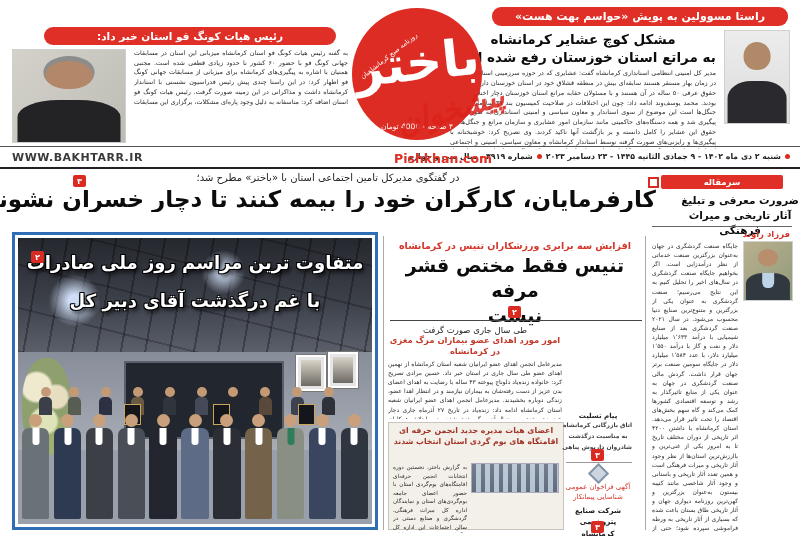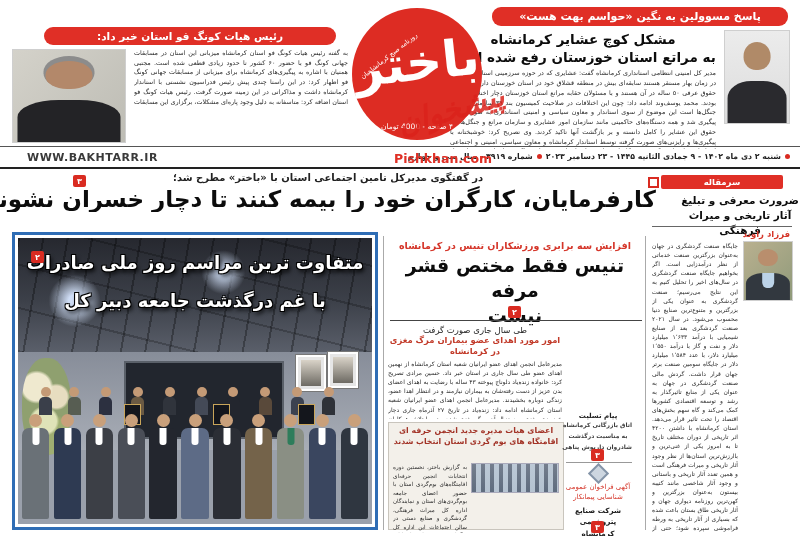--- a/index.html
+++ b/index.html
@@ -42,21 +42,21 @@
   .man .hd{width:13px;height:13px;border-radius:50%;background:#c9a07b;margin:0 auto;}
   .man .bd{position:relative;margin:1px auto 0;width:86%;height:calc(100% - 15px);border-radius:7px 7px 2px 2px;}
   .man .bd i{position:absolute;top:0;left:50%;transform:translateX(-50%);width:7px;height:17px;background:#fff;border-radius:0 0 3px 3px;}
   .m2{position:absolute;top:52%;width:13px;height:30px;}
   .m2 .hd{width:10px;height:10px;border-radius:50%;background:#c49a76;margin:0 auto;}
   .m2 .bd{margin:0 auto;width:13px;height:18px;border-radius:5px 5px 0 0;}
   .plq{position:absolute;width:15px;height:19px;background:#14161c;border:1px solid #c9a55a;top:58%;}
   .ovl{color:#fff;font-weight:bold;text-align:center;
        text-shadow:1px 1px 0 #000,-1px 1px 0 #000,1px -1px 0 #000,-1px -1px 0 #000,2px 3px 4px rgba(0,0,0,.9);}
   .kicker-red{color:#d5362a;font-weight:bold;text-align:center;}
-  .smallcap{font-weight:bold;text-align:center;color:#222;}
+  .smallcap{font-weight:normal;text-align:center;color:#222;}
 </style>
 </head>
 <body>
 
 <div class="abs banner" style="left:44px;top:27px;width:292px;height:18px;line-height:18px;font-size:10.5px;">رئیس هیات کونگ فو استان خبر داد:</div>
 
 <div class="abs" style="left:12px;top:49px;width:336px;height:98px;">
   <div class="portrait" style="float:left;width:112px;height:92px;margin:0 0 0 0;margin-right:8px;background:linear-gradient(135deg,#d4d2ca,#bdbcb4);">
     <div class="ph" style="background:#b3886a;box-shadow:0 -3px 0 2px #8c8c8c;"></div>
     <div class="pt" style="background:#232326;"></div>
@@ -66,34 +66,34 @@
 
 <div class="abs" style="left:352px;top:8px;width:130px;height:132px;border-radius:50%;background:#dd2c23;z-index:2;">
   <span class="abs" style="left:0;right:0;top:26px;text-align:center;color:#fff;font-size:50px;font-weight:bold;transform:rotate(-6deg);">باختر</span>
   <span class="abs" style="left:2px;top:44px;color:#fff;font-size:6.5px;transform:rotate(-38deg);white-space:nowrap;">روزنامه صبح کرمانشاهیان</span>
   <span class="abs" style="left:0;right:0;bottom:9px;text-align:center;color:#fff;font-size:7.5px;">۴ صفحه - 4000 تومان</span>
 </div>
 
 <span class="abs" style="left:396px;top:92px;z-index:3;color:rgba(219,34,27,.85);font-size:30px;font-weight:bold;font-style:italic;transform:rotate(-16deg);">پیشخوان</span>
 <span class="abs" style="left:394px;top:151px;z-index:3;color:#e03026;font-size:12.5px;font-weight:bold;direction:ltr;">Pishkhan.com</span>
 
-<div class="abs banner" style="left:492px;top:7px;width:296px;height:19px;line-height:19px;font-size:11px;">پاسخ مسوولین به نگین «حواسم بهت هست»</div>
+<div class="abs banner" style="left:492px;top:7px;width:296px;height:19px;line-height:19px;font-size:11px;">راستا مسوولین به پویش «حواسم بهت هست»</div>
 
 <div class="abs" style="left:450px;top:30px;width:340px;height:118px;">
   <div class="portrait" style="float:right;width:64px;height:92px;margin-left:8px;background:linear-gradient(#ececec,#dcdcdc);">
     <div class="ph" style="background:#b08a68;"></div>
     <div class="pt" style="background:#2a2a2e;"></div>
   </div>
   <div class="hl" style="font-size:13.5px;line-height:1.35;margin-bottom:3px;">مشکل کوچ عشایر کرمانشاه
 به مراتع استان خوزستان رفع شده است</div>
   <div class="jbody" style="height:80px;">مدیر کل امنیتی انتظامی استانداری کرمانشاه گفت: عشایری که در حوزه سرزمینی استان کرمانشاه در زمان بهار مستقر هستند سابقه‌ای بیش در منطقه قشلاق خود در استان خوزستان دارند که دارای حقوق عرفی ۵۰ ساله در آن هستند و با مسئولان حقابه مراتع استان خوزستان دچار اختلافاتی شده بودند. محمد یوسف‌وند ادامه داد: چون این اختلافات در صلاحیت کمیسیون بند ۳۹ سازمان مراتع و جنگل‌ها است این موضوع از سوی استاندار و معاون سیاسی و امنیتی استانداری به صورت ویژه پیگیری شد و همه دستگاه‌های حاکمیتی مانند سازمان امور عشایری و سازمان مراتع و جنگل‌ها نیز حقوق این عشایر را کامل دانسته و بر بازگشت آنها تاکید کردند. وی تصریح کرد: خوشبختانه با پیگیری‌ها و رایزنی‌های صورت گرفته توسط استاندار کرمانشاه و معاون سیاسی، امنیتی و اجتماعی استانداری با وزارت کشور، مشکل استقرار عشایر استان در منطقه حاکمیتی استان خوزستان حل شده و امیدواریم این عزیزان طی روزهای آینده در مراتع خودشان در مناطق گرمسیر کشور مستقر شوند. در حال حاضر هفت خلوار از عشایر استان در آنجا مستقر شده‌اند و ۴۰ خلوار دیگر نیز طبق گفته مسئولین استانداری خوزستان به‌زودی مستقر خواهند شد.</div>
 </div>
 
 <div class="abs" style="left:0;top:146px;width:800px;height:1px;background:#555;"></div>
-<span class="abs" style="left:27px;top:151px;font-size:11px;font-weight:bold;color:#3a3a3a;letter-spacing:.5px;direction:ltr;">WWW.BAKHTARR.IR</span>
+<span class="abs" style="left:12px;top:151px;font-size:11px;font-weight:bold;color:#3a3a3a;letter-spacing:.5px;direction:ltr;">WWW.BAKHTARR.IR</span>
 
 <div class="abs" style="left:402px;top:152px;width:388px;display:flex;align-items:center;gap:4px;font-size:7.8px;font-weight:bold;color:#222;justify-content:flex-start;">
   <span class="dot"></span>
   <span>شنبه ۲ دی ماه ۱۴۰۲ - ۹ جمادی الثانیه ۱۴۴۵ - ۲۳ دسامبر ۲۰۲۳</span>
   <span class="dot"></span>
   <span>شماره ۳۹۱۹ - سال سی و چهارم</span>
 </div>
 <div class="abs" style="left:0;top:167px;width:800px;height:2px;background:#222;"></div>
 
 <div class="abs smallcap" style="left:0;top:172px;width:656px;font-size:10px;">در گفتگوی مدیرکل تامین اجتماعی استان با «باختر» مطرح شد؛</div>
@@ -218,21 +218,21 @@
         </div>
       </div>
     <div class="man" style="left:90.5%;">
         <div class="hd"></div>
         <div class="bd" style="background:#2f3640;">
           <i></i>
         </div>
       </div>
 
     <div class="ovl abs" style="left:0;right:0;top:14px;font-size:18px;">متفاوت ترین مراسم روز ملی صادرات</div>
-    <div class="ovl abs" style="left:0;right:0;top:52px;font-size:18px;">با غم درگذشت جامعه دبیر کل</div>
+    <div class="ovl abs" style="left:0;right:0;top:52px;font-size:18px;">با غم درگذشت آقای دبیر کل</div>
   </div>
 </div>
 <div class="abs badge" style="left:31px;top:251px;">۲</div>
 
 <div class="abs vrule" style="left:383px;top:236px;height:294px;"></div>
 <div class="abs vrule" style="left:645px;top:236px;height:294px;"></div>
 
 <div class="abs kicker-red" style="left:388px;top:240px;width:254px;font-size:9.5px;">افزایش سه برابری ورزشکاران تنیس در کرمانشاه</div>
 <div class="abs hl" style="left:388px;top:253px;width:254px;font-size:19px;line-height:1.32;">تنیس فقط مختص قشر مرفه
 نیست</div>

